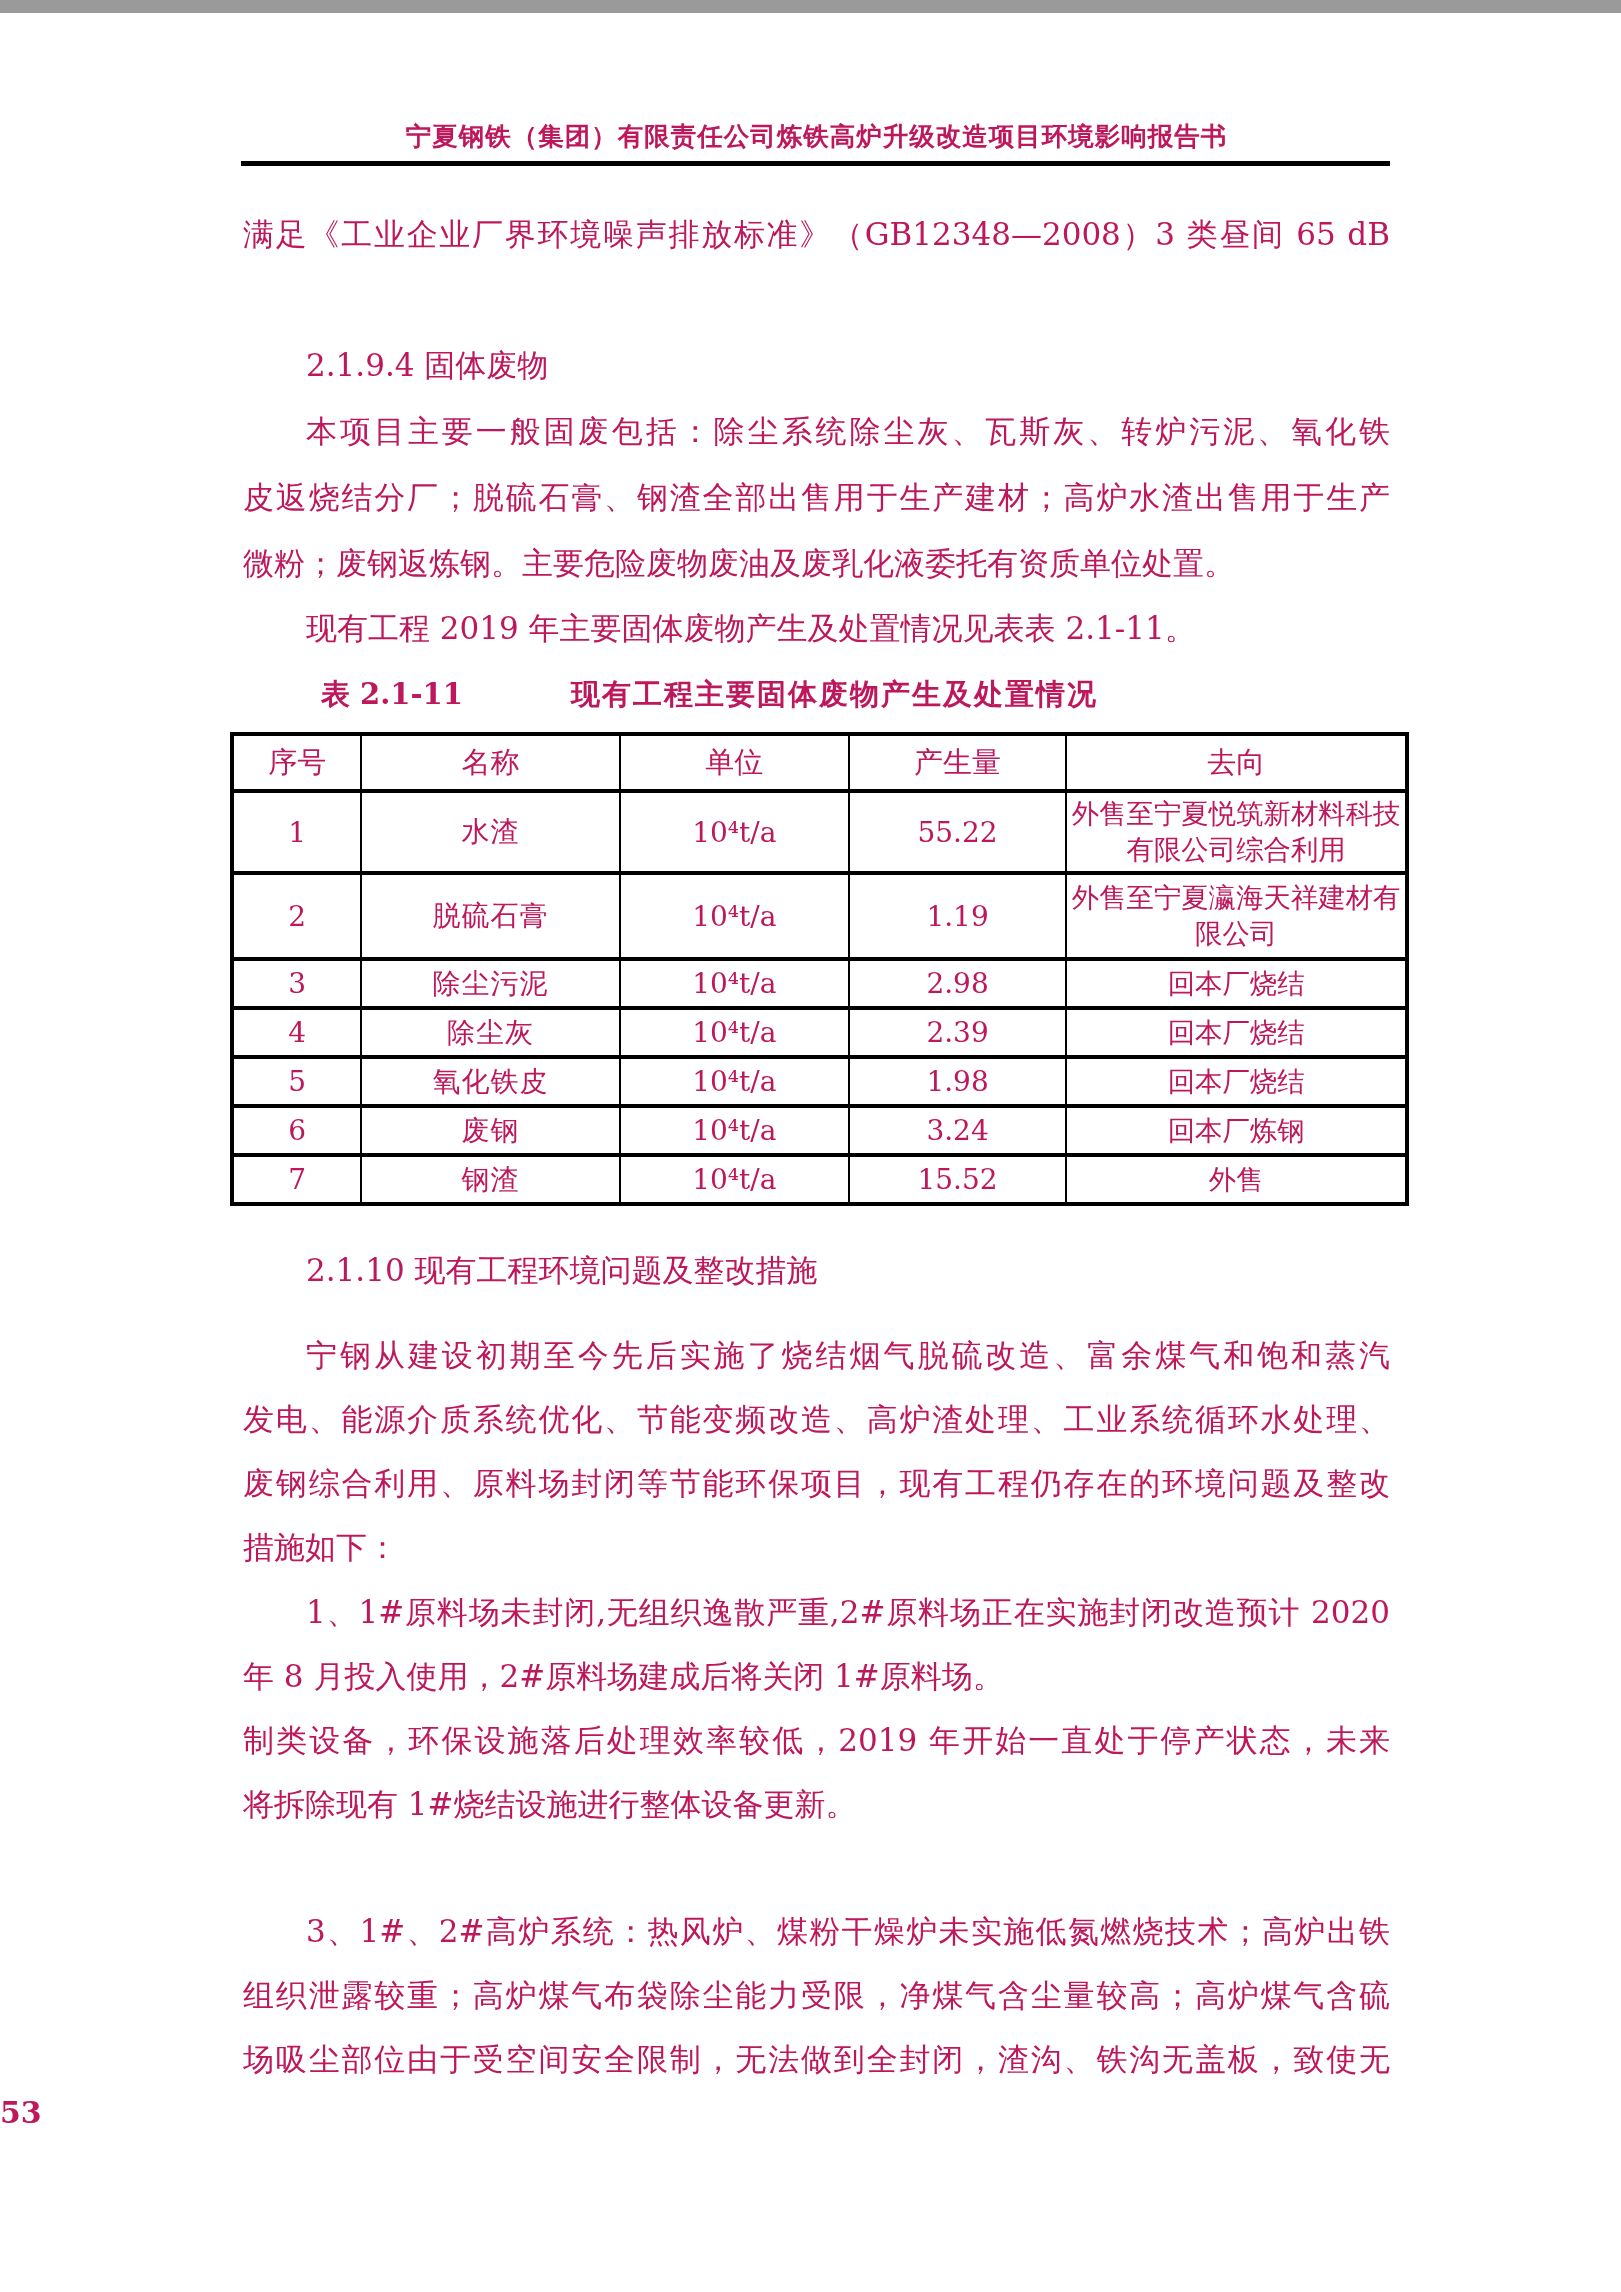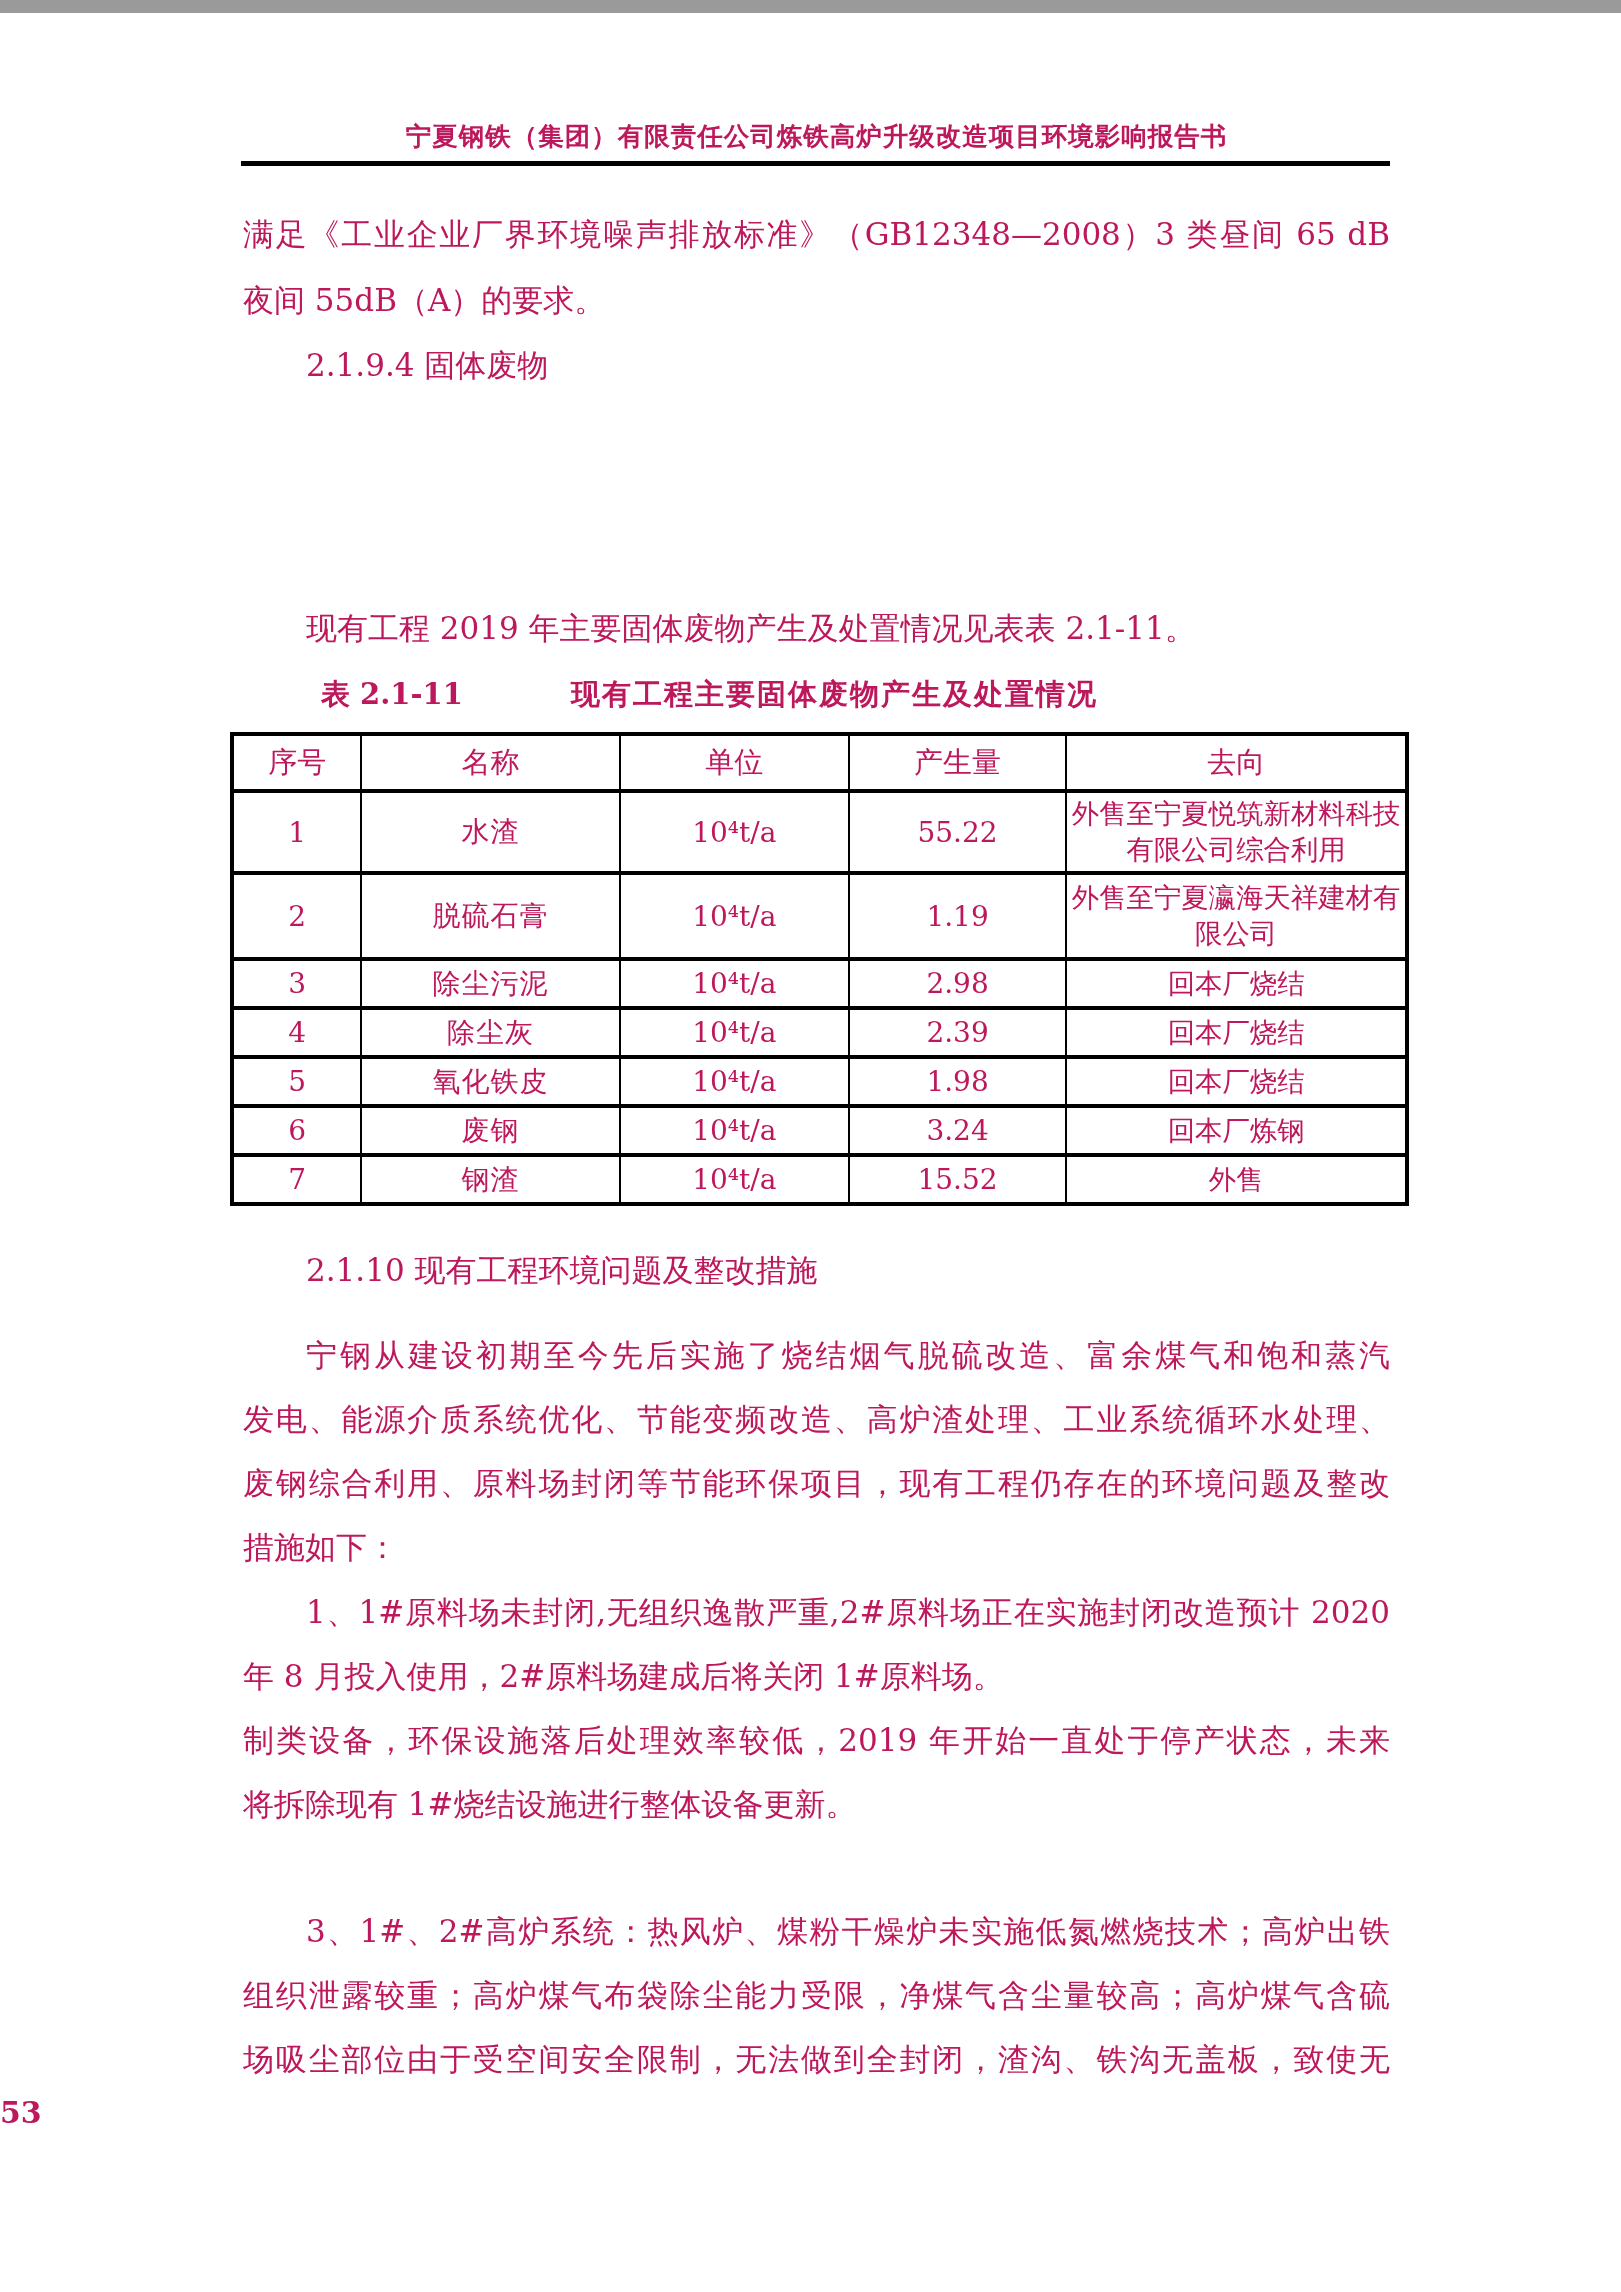--- a/index.html
+++ b/index.html
@@ -76,27 +76,31 @@
 </head>
 <body>
 
 <div class="page">
 
   <div class="abs header-title">宁夏钢铁（集团）有限责任公司炼铁高炉升级改造项目环境影响报告书</div>
   <div class="abs header-rule"></div>
 
   <div class="abs block" style="top:188px">
     <div class="line jline">满足《工业企业厂界环境噪声排放标准》（GB12348—2008）3 类昼间 65 dB（A）、</div>
-    <div class="line">夜间 55dB（A）的要求。</div>
   </div>
 
   <div class="abs block" style="top:320px">
     <div class="h-line indent">2.1.9.4 固体废物</div>
   </div>
 
+  <div class="abs block" style="top:385px">
+    <div class="line jline indent">本项目主要一般固废包括：除尘系统除尘灰、瓦斯灰、转炉污泥、氧化铁</div>
+    <div class="line jline">皮返烧结分厂；脱硫石膏、钢渣全部出售用于生产建材；高炉水渣出售用于生产</div>
+    <div class="line">微粉；废钢返炼钢。主要危险废物废油及废乳化液委托有资质单位处置。</div>
+  </div>
 
   <div class="abs block" style="top:582px">
     <div class="line indent">现有工程 2019 年主要固体废物产生及处置情况见表表 2.1-11。</div>
   </div>
 
   <div class="abs caption">
     <span class="cap-label">表 2.1-11</span>
     <span class="cap-title">现有工程主要固体废物产生及处置情况</span>
   </div>
 

